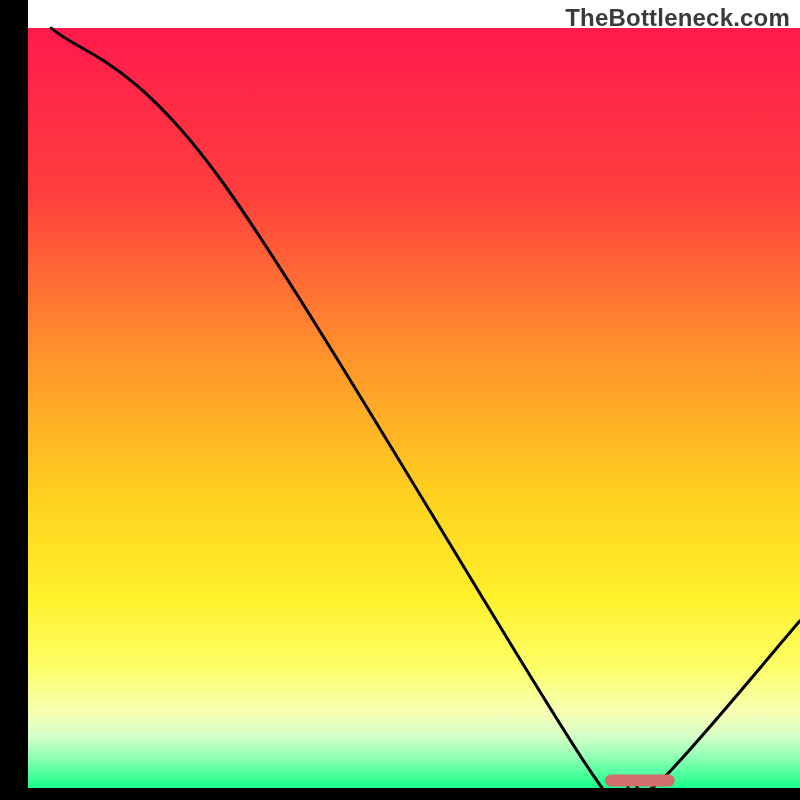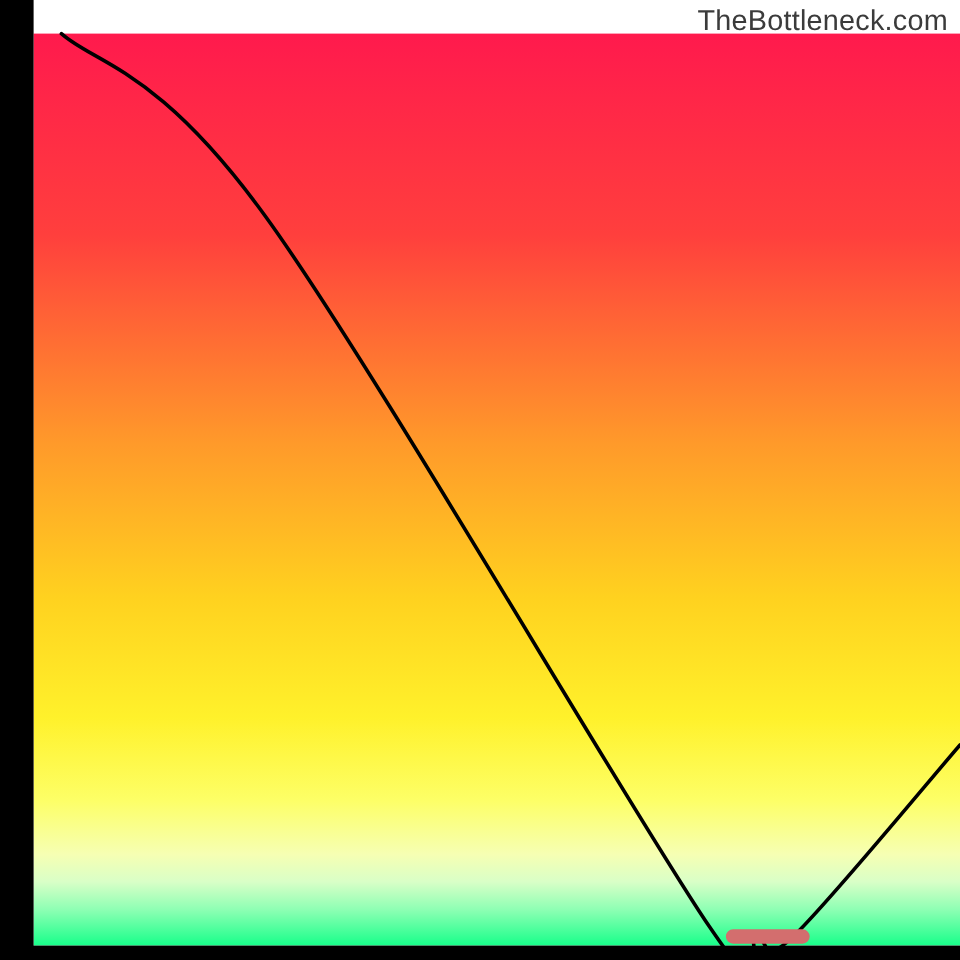--- a/index.html
+++ b/index.html
@@ -14,21 +14,21 @@
     position: relative;
     width: 800px;
     height: 800px;
   }
   .watermark {
     position: absolute;
     top: 4px;
     right: 10px;
     color: #3b3b3b;
     font-size: 24px;
-    font-weight: 400;
+    font-weight: 700;
     letter-spacing: 0.2px;
   }
   svg.chart {
     position: absolute;
     top: 0;
     left: 0;
   }
 </style>
 </head>
 <body>

